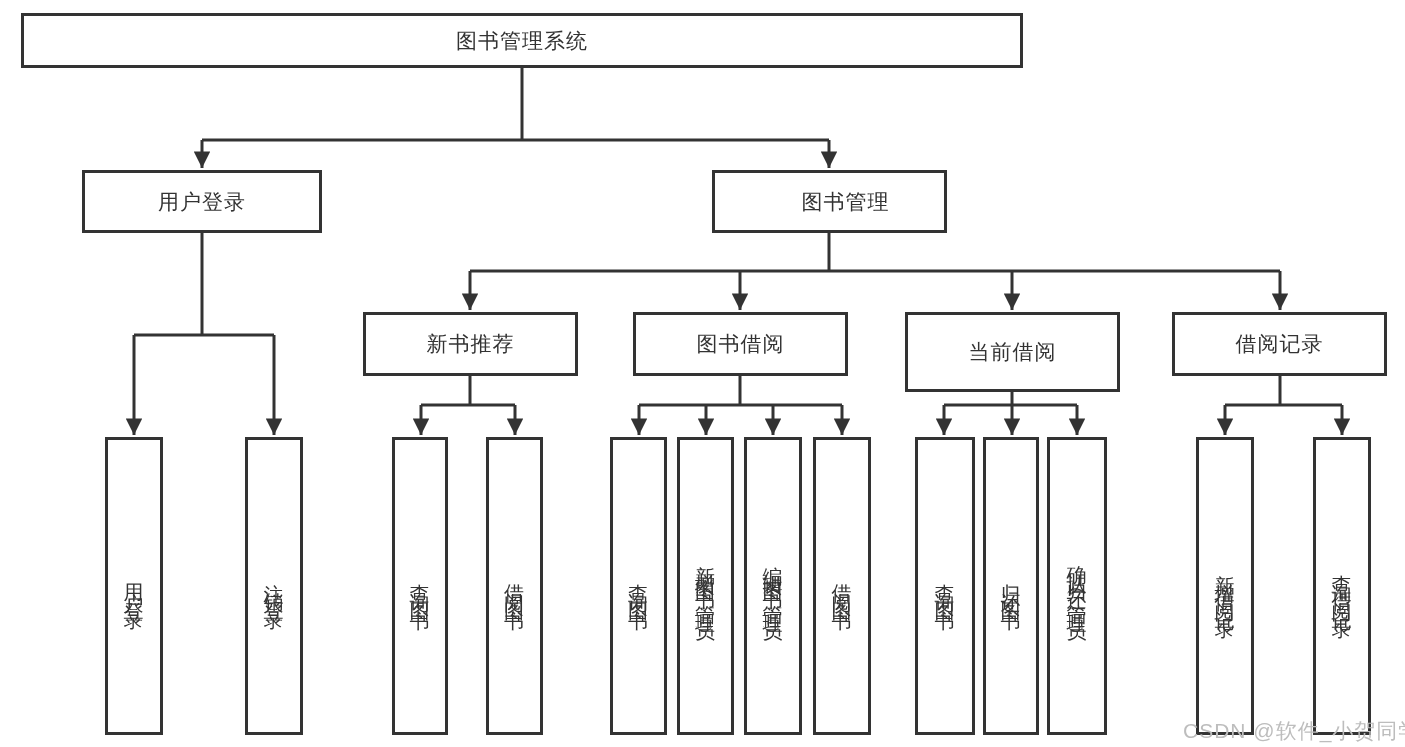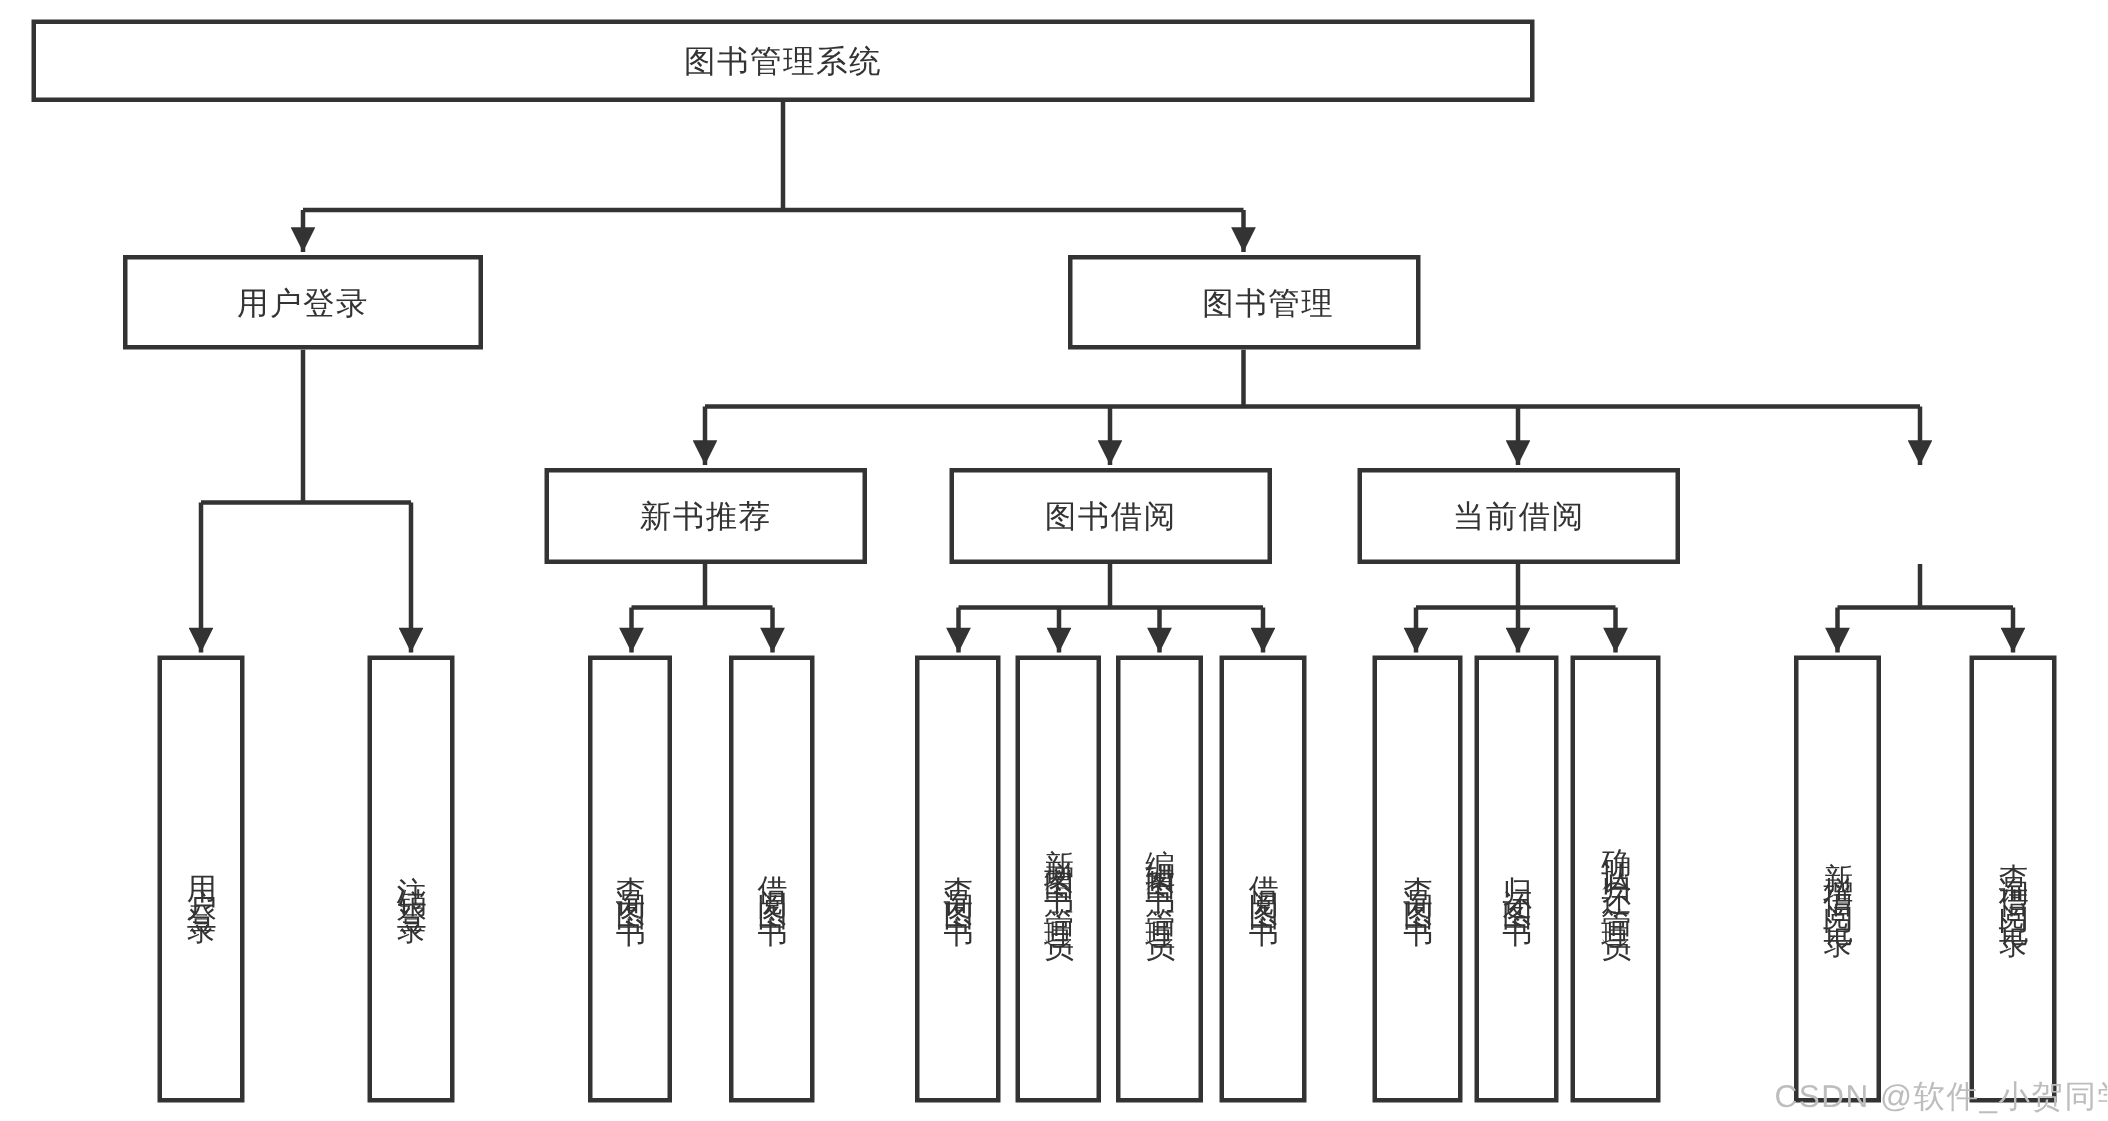--- a/index.html
+++ b/index.html
@@ -137,22 +137,25 @@
   <div class="node hbox" style="left:712px; top:170px; width:235px; height:63px;padding-left:32px;">
     <span>图书管理</span>
   </div>
 
   <div class="node hbox" style="left:633px; top:312px; width:215px; height:64px;">
     <span>图书借阅</span>
   </div>
   <div class="node hbox" style="left:363px; top:312px; width:215px; height:64px;">
     <span>新书推荐</span>
   </div>
-  <div class="node hbox" style="left:905px; top:312px; width:215px; height:64px;">
+  <div class="node hbox" style="left:905px; top:312px; width:215px; height:80px;">
     <span>当前借阅</span>
+  </div>
+  <div class="node hbox" style="left:1172px; top:312px; width:215px; height:64px;">
+    <span>借阅记录</span>
   </div>
 
   <div class="node vbox" style="left:105px; top:437px; width:58px; height:298px;">
     <span>用户登录</span>
   </div>
   <div class="node vbox" style="left:245px; top:437px; width:58px; height:298px;">
     <span>注销登录</span>
   </div>
 
   <div class="node vbox" style="left:392px; top:437px; width:56px; height:298px;">

